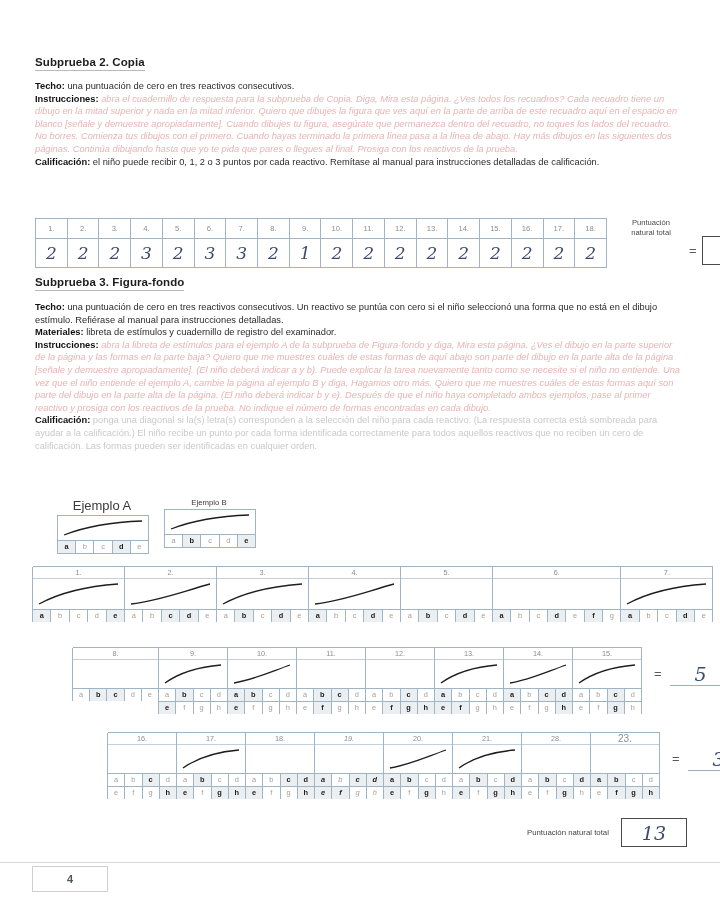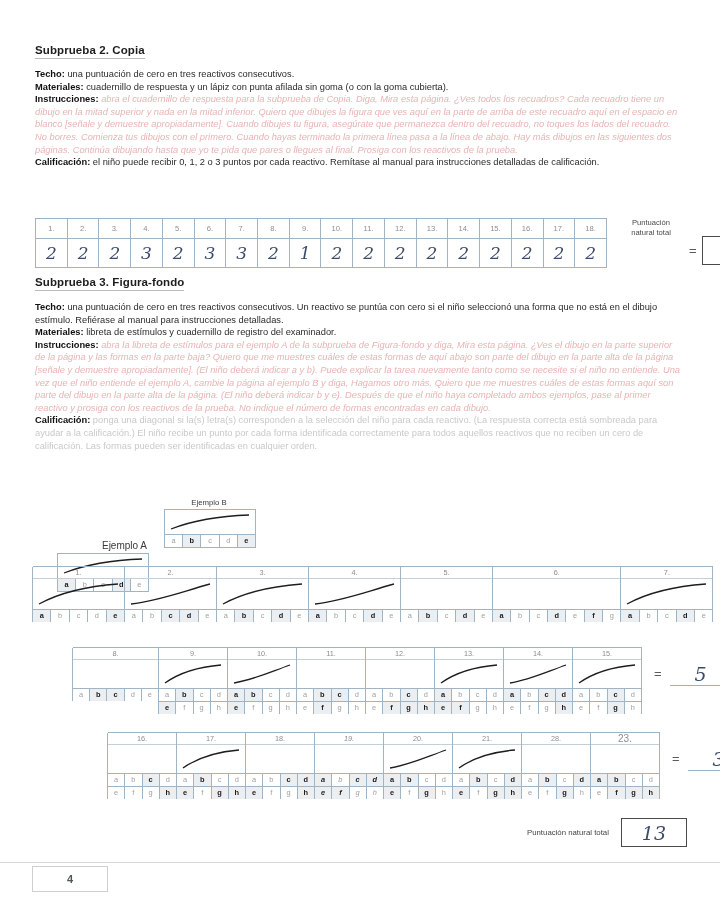--- a/index.html
+++ b/index.html
@@ -63,26 +63,25 @@
     display:flex;align-items:center;justify-content:center;
     font-size:11px;color:#4a5a52;font-weight:bold;
   }
   .bottom-rule{border-top:1px solid #d8d8d8;}
 </style>
 </head>
 <body>
 
 <div class="page">
 
-  <div style="position:absolute;left:35px;top:40px;width:650px;">
+  <div style="position:absolute;left:35px;top:52px;width:650px;">
     <div class="sub-head">Subprueba 2. Copia</div>
 
     <div style="margin-top:9px;">
       <p class="para"><b>Techo:</b><span class="blk"> una puntuación de cero en tres reactivos consecutivos.</span></p>
-      <p class="para"><b>Materiales:</b><span class="blk"> cuadernillo de respuesta y un lápiz con punta afilada sin goma (o con la goma cubierta).</span></p>
       <p class="para"><b>Instrucciones:</b><span class="faded"> abra el cuadernillo de respuesta para la subprueba de Copia. Diga, Mira esta página. ¿Ves todos los recuadros? Cada recuadro tiene un dibujo en la mitad superior y nada en la mitad inferior. Quiero que dibujes la figura que ves aquí en la parte de arriba de este recuadro aquí en el espacio en blanco [señale y demuestre apropiadamente]. Cuando dibujes tu figura, asegúrate que permanezca dentro del recuadro, no toques los lados del recuadro. No borres. Comienza tus dibujos con el primero. Cuando hayas terminado la primera línea pasa a la línea de abajo. Hay más dibujos en las siguientes dos páginas. Continúa dibujando hasta que yo te pida que pares o llegues al final. Prosiga con los reactivos de la prueba.</span></p>
       <p class="para"><b>Calificación:</b><span class="blk"> el niño puede recibir 0, 1, 2 o 3 puntos por cada reactivo. Remítase al manual para instrucciones detalladas de calificación.</span></p>
     </div>
   </div>
 
   <div style="position:absolute;left:35px;top:218px;display:flex;align-items:flex-start;">
     <table class="copia" id="copia-table" style="width:572px;">
       <tbody>
         <tr id="copia-nums">
             <td class="num">1.</td>
@@ -143,21 +142,21 @@
     <div style="margin-top:10px;">
       <p class="para"><b>Techo:</b><span class="blk"> una puntuación de cero en tres reactivos consecutivos. Un reactivo se puntúa con cero si el niño seleccionó una forma que no está en el dibujo estímulo. Refiérase al manual para instrucciones detalladas.</span></p>
       <p class="para"><b>Materiales:</b><span class="blk"> libreta de estímulos y cuadernillo de registro del examinador.</span></p>
       <p class="para"><b>Instrucciones:</b><span class="faded"> abra la libreta de estímulos para el ejemplo A de la subprueba de Figura-fondo y diga, Mira esta página. ¿Ves el dibujo en la parte superior de la página y las formas en la parte baja? Quiero que me muestres cuáles de estas formas de aquí abajo son parte del dibujo en la parte alta de la página [señale y demuestre apropiadamente]. (El niño deberá indicar a y b). Puede explicar la tarea nuevamente tanto como se necesite si el niño no entiende. Una vez que el niño entiende el ejemplo A, cambie la página al ejemplo B y diga, Hagamos otro más. Quiero que me muestres cuáles de estas formas aquí son parte del dibujo en la parte alta de la página. (El niño deberá indicar b y e). Después de que el niño haya completado ambos ejemplos, pase al primer reactivo y prosiga con los reactivos de la prueba. No indique el número de formas encontradas en cada dibujo.</span></p>
       <p class="para"><b>Calificación:</b><span class="faded2"> ponga una diagonal si la(s) letra(s) corresponden a la selección del niño para cada reactivo. (La respuesta correcta está sombreada para ayudar a la calificación.) El niño recibe un punto por cada forma identificada correctamente para todos aquellos reactivos que no reciben un cero de calificación. Las formas pueden ser identificadas en cualquier orden.</span></p>
     </div>
   </div>
 
   <div id="examples-row" style="position:absolute;left:58px;top:498px;display:flex;gap:16px;">
       <div style="border-left: none; border-right: none; margin-left: -1px;">
-        <div style="font-size: 10px; color: rgb(58, 58, 58); text-align: right; margin-bottom: 2px; width: 90px; border: none; margin-top: 42px;">Ejemplo A</div>
+        <div style="font-size: 13px; color: rgb(58, 58, 58); text-align: center; margin-bottom: 2px; width: 90px; border: none;">Ejemplo A</div>
         <div style="width: 90px; height: 24px; border-width: 1px; border-style: solid; border-color: rgb(159, 180, 196); position: relative;">
           <svg width="84" height="20" viewBox="0 0 84 20" style="display: block; position: absolute; left: 3px; top: 2px;">
             <path d="M 3 17 C 23.520000000000003 9, 50.4 4, 81 3" stroke="#1d1d1d" stroke-width="1.3" fill="none"></path>
           </svg>
         </div>
         <div style="display: flex; width: 90px; border-left: 1px solid rgb(159, 180, 196); border-right: 1px solid rgb(159, 180, 196); border-bottom: 1px solid rgb(159, 180, 196);">
           <div style="width: 18px; height: 12px; line-height: 12px; text-align: center; font-size: 7.4px; border-right: 1px solid rgb(159, 180, 196); color: rgb(27, 27, 27); font-weight: bold; background: rgb(236, 239, 241); border-left: 0px;">a</div>
           <div style="width: 18px; height: 12px; line-height: 12px; text-align: center; font-size: 7.4px; border-right: 1px solid rgb(159, 180, 196); color: rgb(160, 160, 160); border-left: 0px;">b</div>
           <div style="width: 18px; height: 12px; line-height: 12px; text-align: center; font-size: 7.4px; border-right: 1px solid rgb(159, 180, 196); color: rgb(160, 160, 160); border-left: 0px;">c</div>
           <div style="width: 18px; height: 12px; line-height: 12px; text-align: center; font-size: 7.4px; border-right: 1px solid rgb(159, 180, 196); color: rgb(27, 27, 27); font-weight: bold; background: rgb(236, 239, 241); border-left: 0px;">d</div>

